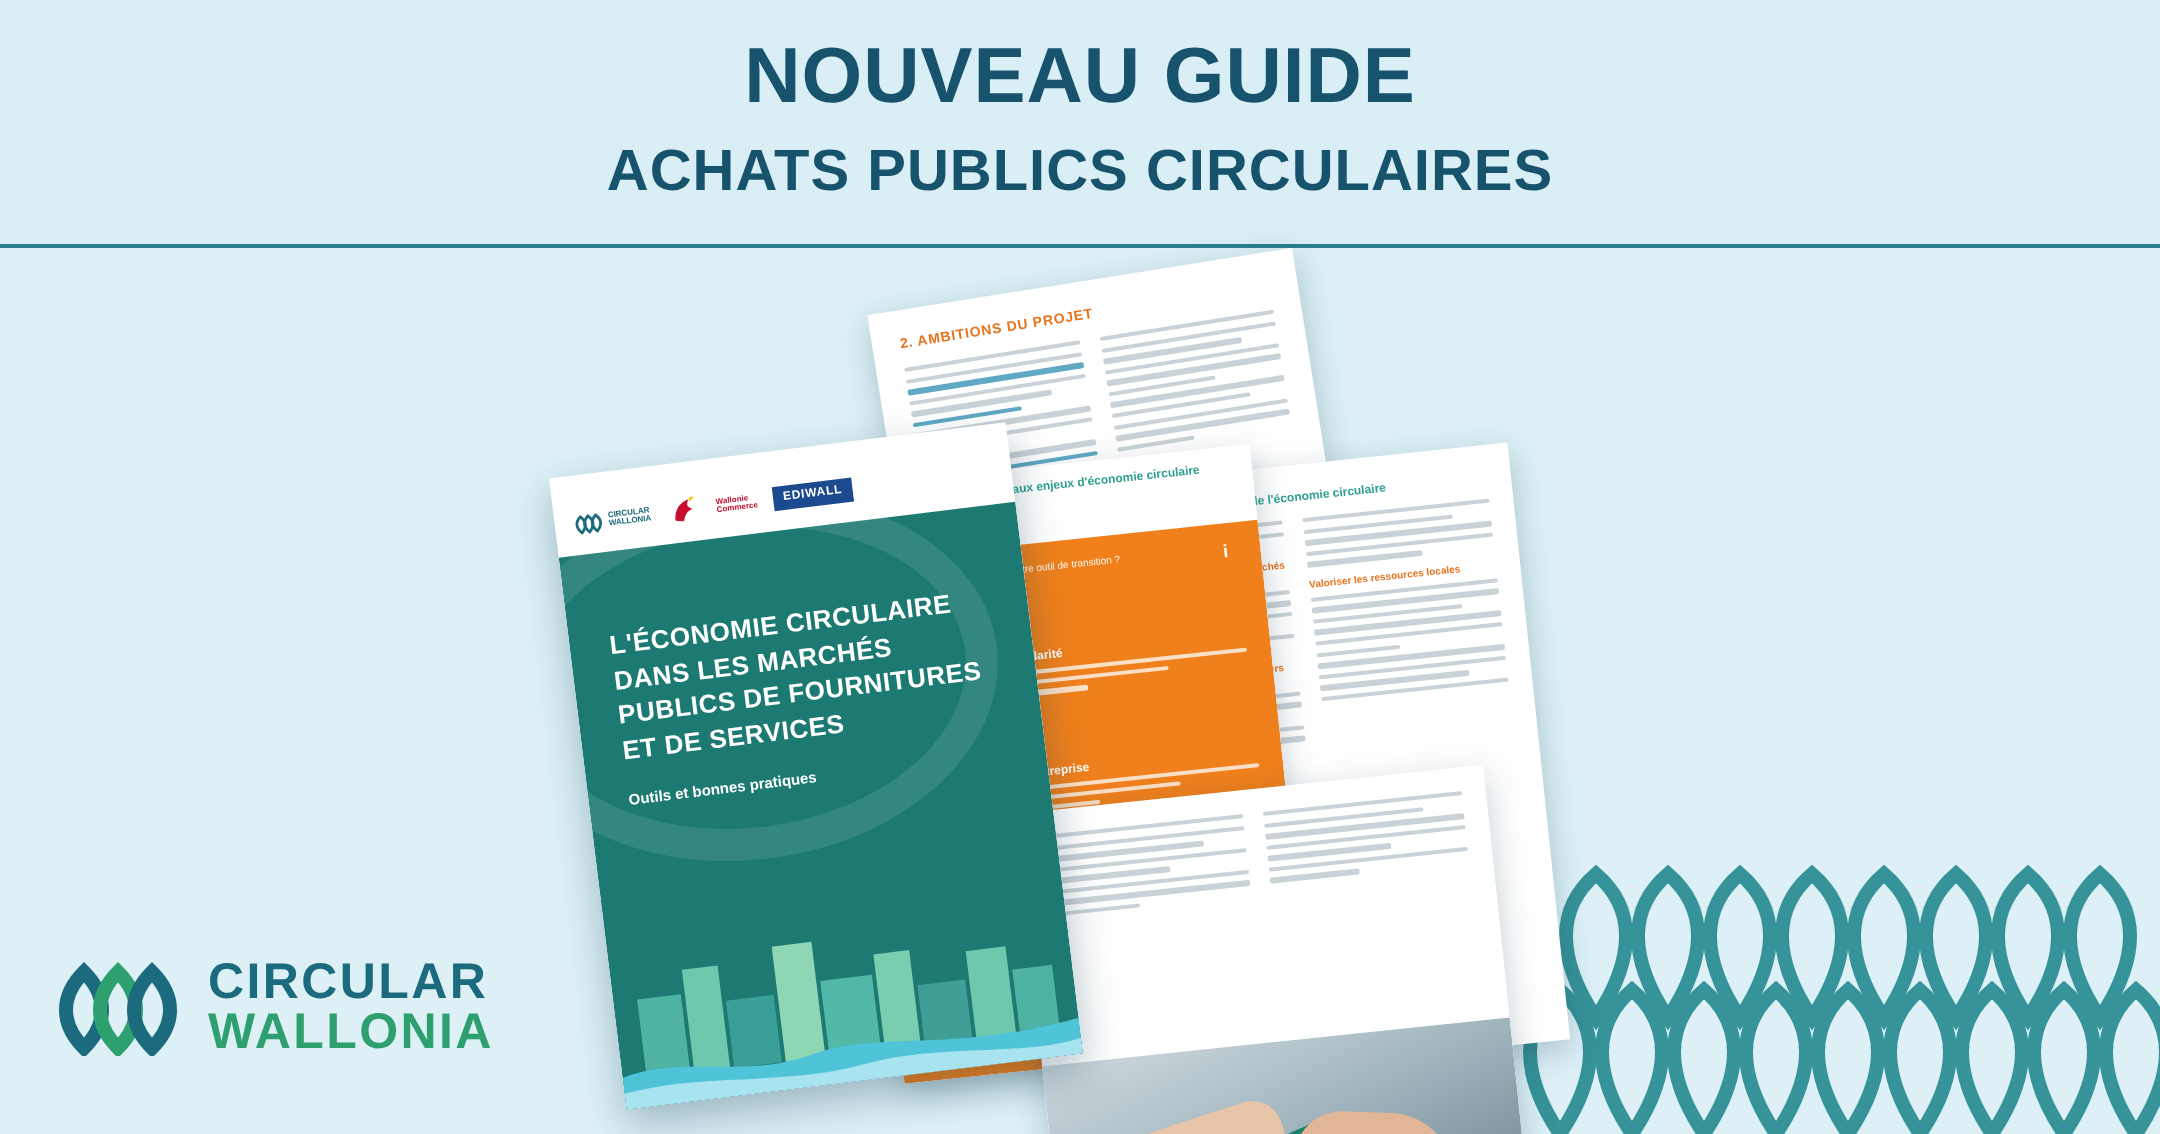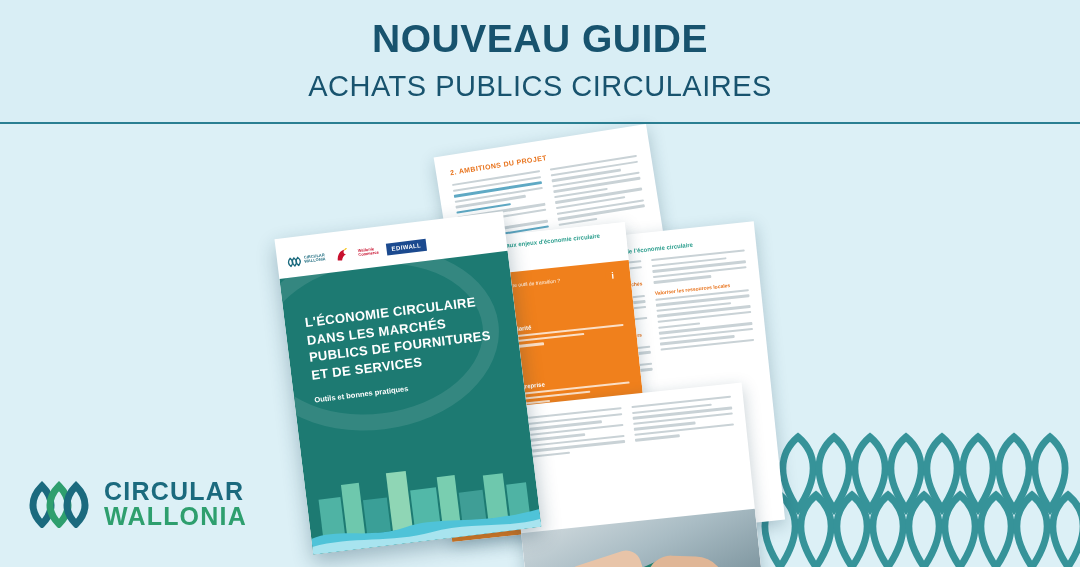--- a/index.html
+++ b/index.html
@@ -40,21 +40,21 @@
     font-size: 39px;
     font-weight: bold;
     color: #18536e;
     letter-spacing: 0.5px;
     line-height: 1.05;
     text-align: center;
     margin-bottom: 10px;
   }
   .title-sub {
     font-size: 29px;
-    font-weight: normal;
+    font-weight: bold;
     color: #18536e;
     letter-spacing: 0.5px;
     text-align: center;
   }
   
   .body-area {
     position: absolute;
     top: 124px;
     left: 0;
     width: 1080px;

